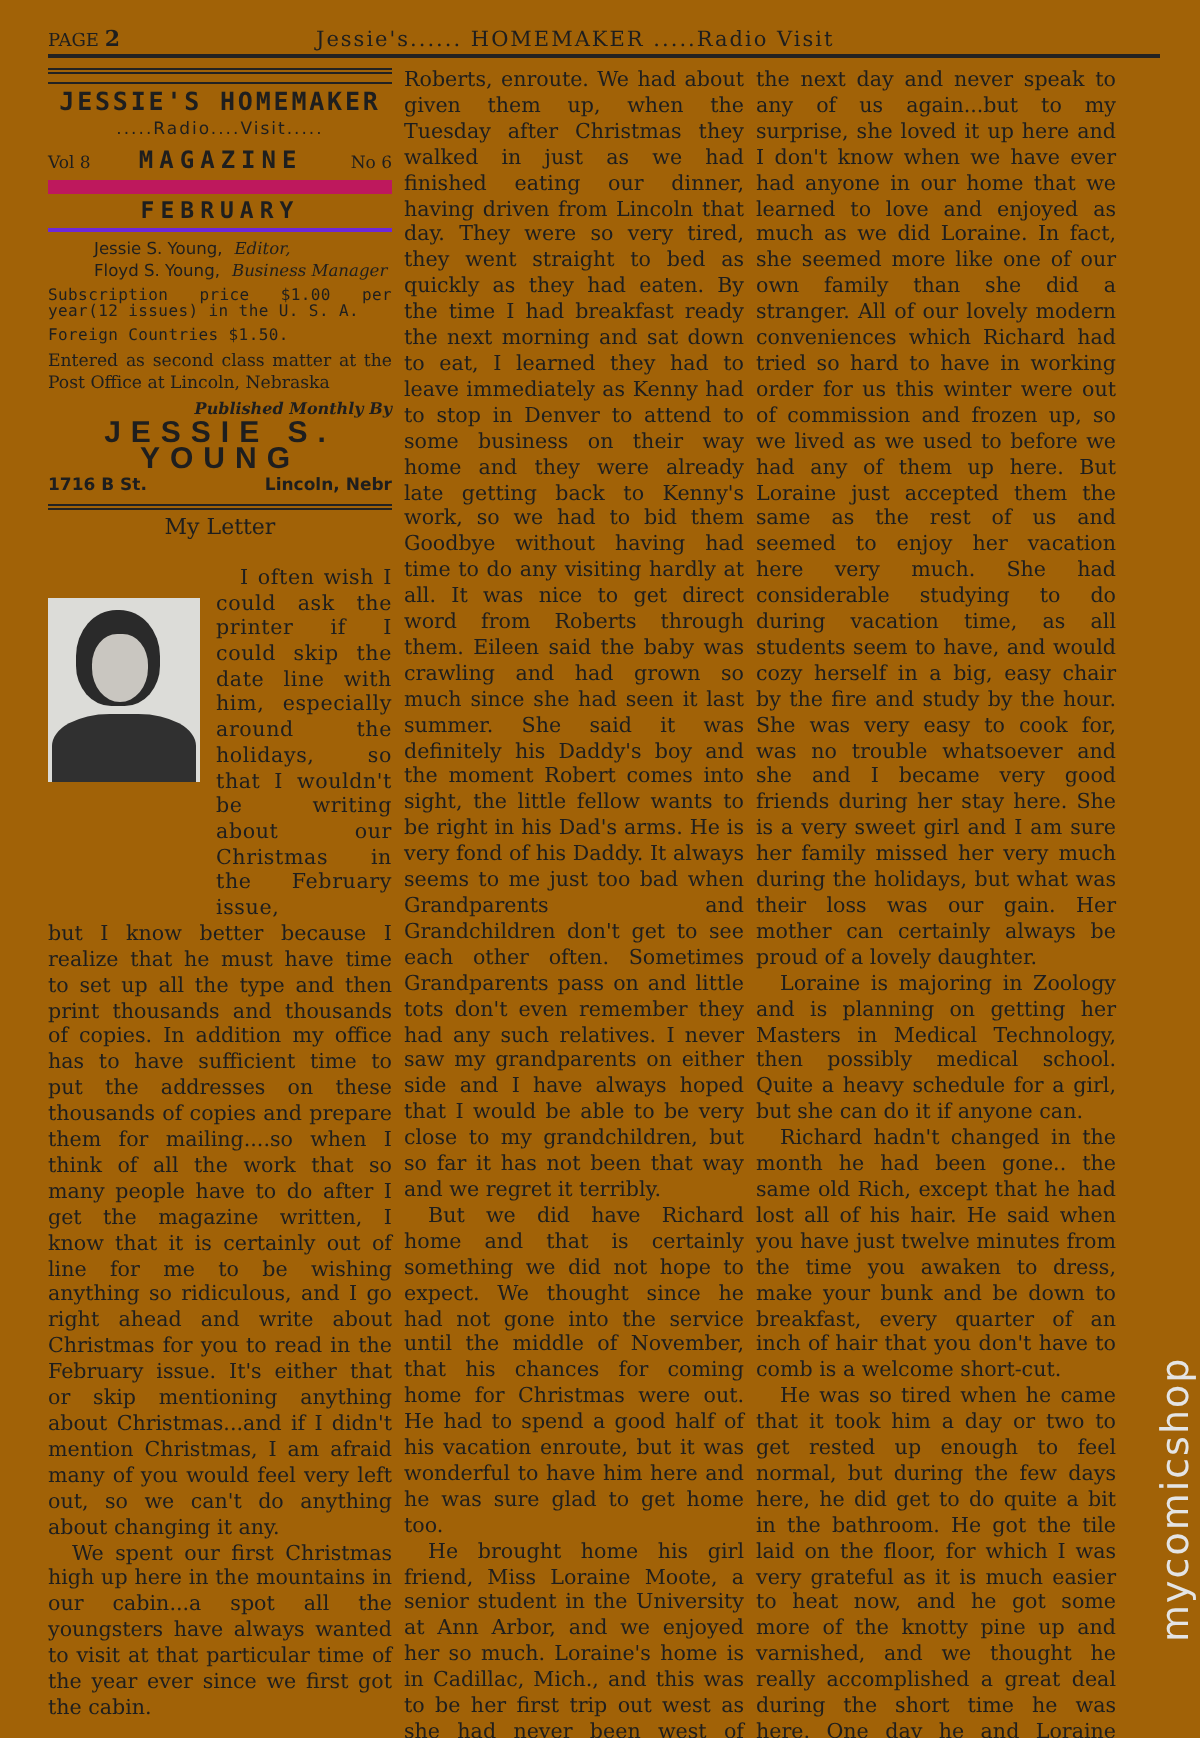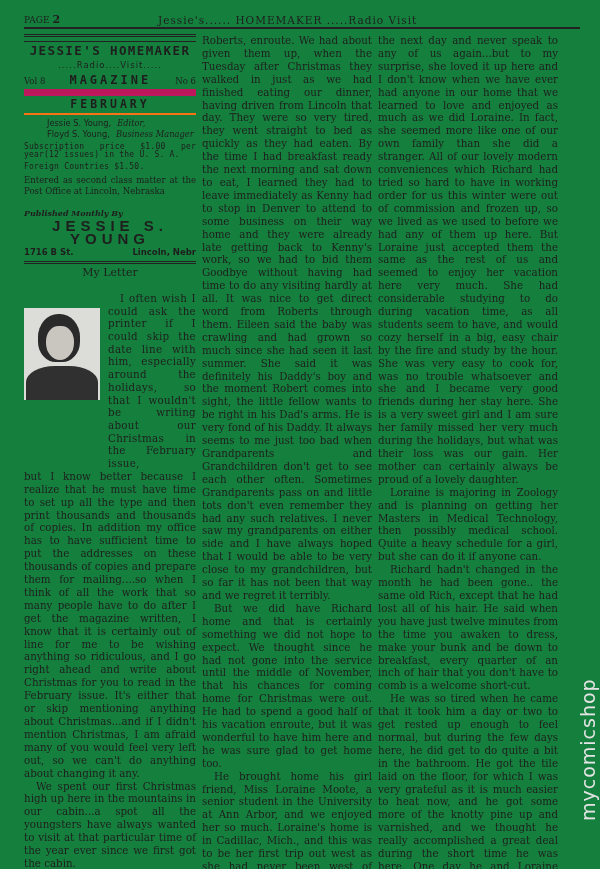--- a/index.html
+++ b/index.html
@@ -4,21 +4,21 @@
   <style>
     html, body { margin: 0; padding: 0; }
     body {
       width: 600px; height: 869px; overflow: hidden; position: relative;
       background: #ffffff;
       font-family: "DejaVu Serif", serif;
       color: #1e1e1e;
     }
     .page {
       position: absolute; left: 0; top: 0; width: 600px; height: 869px;
-      background: #15803d;
+      background: #a16207;
     }
     .running-head {
       position: absolute; left: 24px; top: 10px; width: 556px; height: 16px;
       display: flex; align-items: flex-end;
       font-size: 10.5px; letter-spacing: 1px;
     }
     .running-head .page-no { font-size: 9px; letter-spacing: 0; width: 110px; }
     .running-head .page-no b { font-size: 11px; }
     .running-head .head-title { flex: 1; text-align: left; padding-left: 24px; }
     .head-rule {
@@ -50,30 +50,30 @@
     .mast-volrow {
       display: flex; justify-content: space-between; align-items: baseline;
       border-bottom: 7px solid #be185d; padding-bottom: 1px; margin-top: 2px;
     }
     .mast-volrow .vol, .mast-volrow .no { font-size: 8.5px; }
     .mast-volrow .mag {
       font-size: 12px; letter-spacing: 3px; font-family: "DejaVu Sans Mono", monospace; font-weight: bold;
     }
     .mast-month {
       font-size: 11.5px; letter-spacing: 3px; text-align: center; font-weight: bold;
-      font-family: "DejaVu Sans Mono", monospace; border-bottom: 2px solid #f97316; padding: 2px 0 2px;
+      font-family: "DejaVu Sans Mono", monospace; border-bottom: 2px solid #6d28d9; padding: 2px 0 2px;
     }
     .mast-staff { font-family: "DejaVu Sans", sans-serif; font-size: 8.3px; line-height: 11px; margin-top: 3px; margin-left: 23px; }
     .mast-staff .role { font-style: italic; font-family: "DejaVu Serif", serif; margin-left: 6px; }
     .mast-sub-price {
       font-family: "DejaVu Sans Mono", monospace; font-size: 8px; line-height: 8.6px; margin-top: 3px;
       letter-spacing: 0.2px;
     }
     .mast-entered { font-size: 8.6px; line-height: 10.5px; margin-top: 4px; }
-    .mast-pub { font-size: 8px; font-style: italic; text-align: left; margin-top: 11px; font-weight: bold; }
+    .mast-pub { font-size: 8px; font-style: italic; text-align: right; margin-top: 1px; font-weight: bold; }
     .mast-publisher {
       font-family: Liberation Sans, sans-serif; font-size: 15px; text-align: center; letter-spacing: 5px; font-weight: bold;
     }
     .mast-address {
       display: flex; justify-content: space-between; font-size: 8.5px; font-weight: bold;
       border-bottom: 3px double #222; padding-bottom: 2px; font-family: "DejaVu Sans", sans-serif; align-items: center;
     }
     .letter-title { text-align: center; font-size: 11px; margin-top: 3px; }
     .letter-salute { font-size: 11px; margin-top: 1px; letter-spacing: 0.2px; }
 

